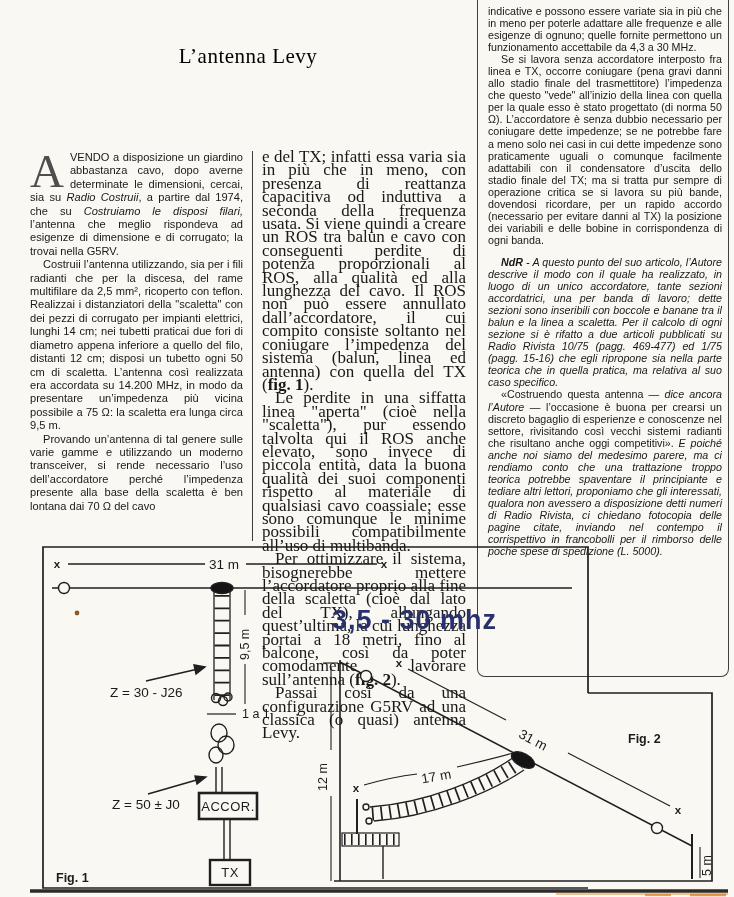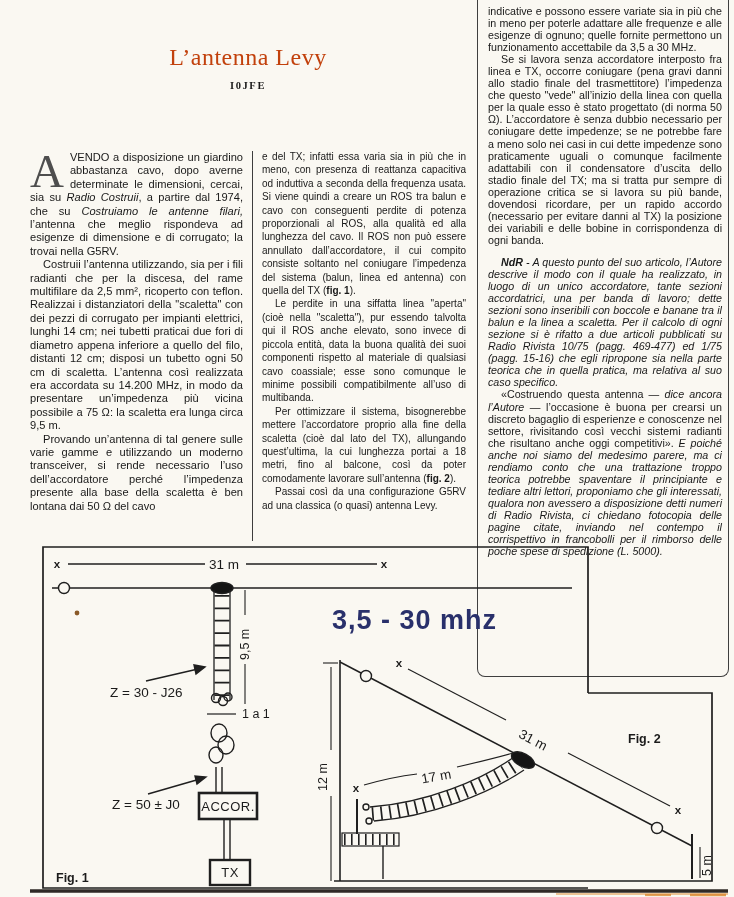--- a/index.html
+++ b/index.html
@@ -1,28 +1,28 @@
 <!DOCTYPE html>
 <html lang="it"><head>
 <meta charset="utf-8">
 <style>
   html,body{margin:0;padding:0;}
   .page{position:relative;width:734px;height:897px;background:#faf8f2;overflow:hidden;
         font-family:"Liberation Sans",sans-serif;color:#181818;}
   
   .masthead{position:absolute;left:30px;top:44px;width:436px;text-align:center;}
-  .title{font-family:"Liberation Serif",serif;font-size:24px;letter-spacing:.5px;color:#c2410c;}
+  .title{font-family:"Liberation Serif",serif;font-size:21px;letter-spacing:.5px;color:#000000;}
   .byline{margin-top:9px;font-family:"Liberation Serif",serif;font-weight:bold;
           font-size:10.5px;letter-spacing:1.6px;color:#1a1a1a;}
   
   .col{position:absolute;text-align:justify;}
   .col p{margin:0;text-indent:13px;line-height:13.4px;}
   .col p.cont{text-indent:0;}
   #col-left{left:30px;top:151px;width:213px;font-size:11.1px;}
-  #col-mid{left:262px;top:150px;width:204px;font-size:10px;}
+  #col-mid{left:262px;top:150px;width:204px;font-size:17px;font-family:Liberation Serif, serif;}
   #col-right{left:488px;top:5px;width:234px;font-size:10.7px;}
   #col-right p{line-height:12.05px;}
   #col-right .ndr{margin-top:10px;font-style:italic;}
   .it{font-style:italic;}
   .bd{font-weight:bold;}
   .bi{font-weight:bold;}
   .dropcap{float:left;font-family:"Liberation Serif",serif;font-size:47px;line-height:37px;
            color:#4e4e4e;margin:2px 6px 0 0;}
   .vrule{position:absolute;background:#3d3d3d;}
   #rule-mid{left:252px;top:151px;width:1px;height:390px;}
@@ -40,48 +40,47 @@
   .captxt{font-size:12.5px;font-weight:bold;}
   .bandtxt{font-size:27px;font-weight:bold;fill:#29306b;letter-spacing:1px;}
 </style>
 </head>
 <body>
 
 <div class="page">
 
   <div class="masthead">
     <div class="title">L’antenna Levy</div>
-    <div class="byline">I0JFE</div>
   </div>
 
   <div class="vrule" id="rule-mid"></div>
 
   <div id="ndr-box"></div>
 
   <div class="col" id="col-left">
     <p class="cont">
-      <span class="dropcap">A</span><span>VENDO a disposizione un giardino abbastanza cavo, dopo averne determinate le dimensioni, cercai, sia su </span><span class="it">Radio Costruii</span><span>, a partire dal 1974, che su </span><span class="it">Costruiamo le antenne filari,</span><span> l’antenna che meglio rispondeva ad esigenze di dimensione e di corrugato; la trovai nella G5RV.</span>
+      <span class="dropcap">A</span><span>VENDO a disposizione un giardino abbastanza cavo, dopo averne determinate le dimensioni, cercai, sia su </span><span class="it">Radio Costruii</span><span>, a partire dal 1974, che su </span><span class="it">Costruiamo le disposi filari,</span><span> l’antenna che meglio rispondeva ad esigenze di dimensione e di corrugato; la trovai nella G5RV.</span>
     </p>
     <p>Costruii l’antenna utilizzando, sia per i fili radianti che per la discesa, del rame multifilare da 2,5 mm², ricoperto con teflon. Realizzai i distanziatori della "scaletta" con dei pezzi di corrugato per impianti elettrici, lunghi 14 cm; nei tubetti praticai due fori di diametro appena inferiore a quello del filo, distanti 12 cm; disposi un tubetto ogni 50 cm di scaletta. L’antenna così realizzata era accordata su 14.200 MHz, in modo da presentare un’impedenza più vicina possibile a 75 Ω: la scaletta era lunga circa 9,5 m.</p>
-    <p>Provando un’antenna di tal genere sulle varie gamme e utilizzando un moderno transceiver, si rende necessario l’uso dell’accordatore perché l’impedenza presente alla base della scaletta è ben lontana dai 50 Ω del cavo</p>
+    <p>Provando un’antenna di tal genere sulle varie gamme e utilizzando un moderno transceiver, si rende necessario l’uso dell’accordatore perché l’impedenza presente alla base della scaletta è ben lontana dai 70 Ω del cavo</p>
   </div>
 
   <div class="col" id="col-mid">
     <p class="cont">
       <span>e del TX; infatti essa varia sia in più che in meno, con presenza di reattanza capacitiva od induttiva a seconda della frequenza usata. Si viene quindi a creare un ROS tra balun e cavo con conseguenti perdite di potenza proporzionali al ROS, alla qualità ed alla lunghezza del cavo. Il ROS non può essere annullato dall’accordatore, il cui compito consiste soltanto nel coniugare l’impedenza del sistema (balun, linea ed antenna) con quella del TX (</span><span class="bd">fig. 1</span><span>).</span>
     </p>
     <p>Le perdite in una siffatta linea "aperta" (cioè nella "scaletta"), pur essendo talvolta qui il ROS anche elevato, sono invece di piccola entità, data la buona qualità dei suoi componenti rispetto al materiale di qualsiasi cavo coassiale; esse sono comunque le minime possibili compatibilmente all’uso di multibanda.</p>
     <p>
       <span>Per ottimizzare il sistema, bisognerebbe mettere l’accordatore proprio alla fine della scaletta (cioè dal lato del TX), allungando quest’ultima, la cui lunghezza portai a 18 metri, fino al balcone, così da poter comodamente lavorare sull’antenna (</span><span class="bd">fig. 2</span><span>).</span>
     </p>
     <p>Passai così da una configurazione G5RV ad una classica (o quasi) antenna Levy.</p>
   </div>
 
   <div class="col" id="col-right">
-    <p class="cont">indicative e possono essere variate sia in più che in meno per poterle adattare alle frequenze e alle esigenze di ognuno; quelle fornite permettono un funzionamento accettabile da 3,5 a 30 MHz.</p>
+    <p class="cont">indicative e possono essere variate sia in più che in meno per poterle adattare alle frequenze e alle esigenze di ognuno; quelle fornite permettono un funzionamento accettabile da 4,3 a 30 MHz.</p>
     <p>Se si lavora senza accordatore interposto fra linea e TX, occorre coniugare (pena gravi danni allo stadio finale del trasmettitore) l’impedenza che questo "vede" all’inizio della linea con quella per la quale esso è stato progettato (di norma 50 Ω). L’accordatore è senza dubbio necessario per coniugare dette impedenze; se ne potrebbe fare a meno solo nei casi in cui dette impedenze sono praticamente uguali o comunque facilmente adattabili con il condensatore d’uscita dello stadio finale del TX; ma si tratta pur sempre di operazione critica se si lavora su più bande, dovendosi ricordare, per un rapido accordo (necessario per evitare danni al TX) la posizione dei variabili e delle bobine in corrispondenza di ogni banda.</p>
     <p class="ndr">
       <span class="bi">NdR</span><span> - A questo punto del suo articolo, l’Autore descrive il modo con il quale ha realizzato, in luogo di un unico accordatore, tante sezioni accordatrici, una per banda di lavoro; dette sezioni sono inseribili con boccole e banane tra il balun e la linea a scaletta. Per il calcolo di ogni sezione si è rifatto a due articoli pubblicati su Radio Rivista 10/75 (pagg. 469-477) ed 1/75 (pagg. 15-16) che egli ripropone sia nella parte teorica che in quella pratica, ma relativa al suo caso specifico.</span>
     </p>
     <p>
       <span>«Costruendo questa antenna — </span><span class="it">dice ancora l’Autore</span><span> — l’occasione è buona per crearsi un discreto bagaglio di esperienze e conoscenze nel settore, rivisitando così vecchi sistemi radianti che risultano anche oggi competitivi». </span><span class="it">E poiché anche noi siamo del medesimo parere, ma ci rendiamo conto che una trattazione troppo teorica potrebbe spaventare il principiante e tediare altri lettori, proponiamo che gli interessati, qualora non avessero a disposizione detti numeri di Radio Rivista, ci chiedano fotocopia delle pagine citate, inviando nel contempo il corrispettivo in francobolli per il rimborso delle poche spese di spedizione (L. 5000).</span>
     </p>
   </div>
 
   <div id="figs">

